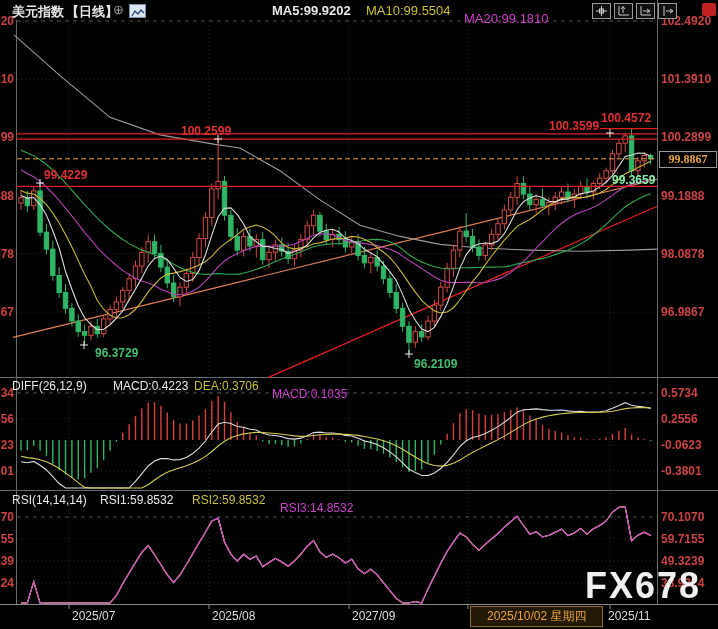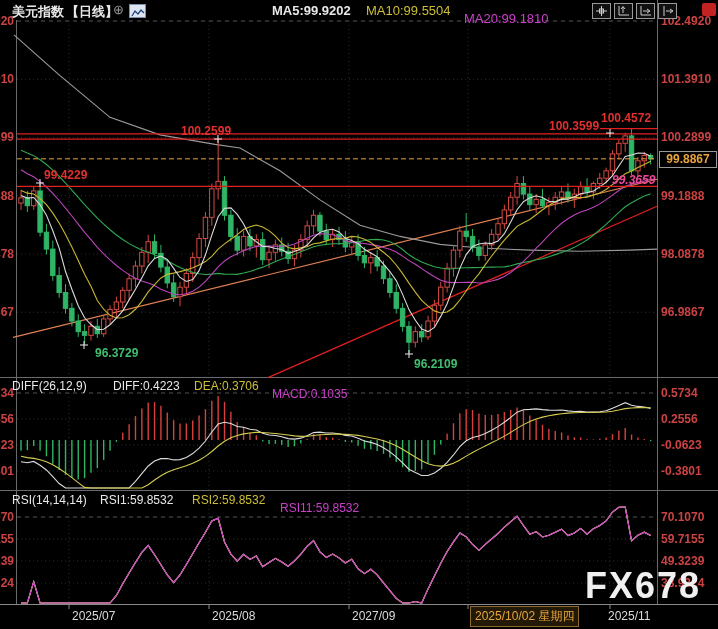--- a/index.html
+++ b/index.html
@@ -9,23 +9,23 @@
   .lbl{position:absolute;white-space:nowrap;z-index:3;font-size:12px;line-height:13px;}
   .hdr{position:absolute;top:3px;font-size:13px;font-weight:bold;z-index:4;white-space:nowrap;}
   .w{color:#e8e8e8;} .y{color:#cdbf35;} .m{color:#cc3fcc;margin-top:8px;}
   .tickR{position:absolute;left:661px;color:#cc4343;font-size:12px;font-weight:600;z-index:3;white-space:nowrap;}
   .tickL{position:absolute;right:704px;color:#cc4343;font-size:12px;font-weight:600;z-index:3;white-space:nowrap;text-align:right;}
   .anno{position:absolute;font-weight:bold;z-index:3;white-space:nowrap;font-size:12px;}
   .icon-box{position:absolute;top:3px;width:17px;height:14px;border:1px solid #9a9a9a;background:#101010;z-index:4;}
   .red-badge{position:absolute;top:3px;left:702px;width:14px;height:13px;background:#c32222;border-radius:2px;z-index:4;}
   .time-lbl{position:absolute;top:609px;color:#dcdcdc;font-size:12px;z-index:3;white-space:nowrap;}
   .time-box{position:absolute;top:606px;border:1px solid #8a6a30;background:#221a06;color:#e8a33d;
-    font-size:12px;padding:1px 4px;z-index:3;white-space:nowrap;}
+    font-size:12px;padding:1px 16px;z-index:3;white-space:nowrap;}
   .cur-price{position:absolute;left:659px;width:56px;height:15px;border:1px solid #999;background:#000;
-    color:#e8a33d;font-size:12px;font-weight:bold;text-align:center;line-height:15px;z-index:4;}
+    color:#e8a33d;font-size:12px;font-weight:bold;text-align:center;line-height:15px;z-index:4;font-family:Liberation Serif, serif;}
   .watermark{position:absolute;left:585px;top:565px;color:#f0f0f0;font-size:36px;font-weight:bold;
     letter-spacing:2px;z-index:5;}
   .chart-badge{position:absolute;left:129px;top:4px;width:15px;height:12px;background:#dce6f2;
     border:1px solid #7a8faa;z-index:4;}
   .oplus{position:absolute;left:113px;top:2px;color:#9a9a9a;font-size:13px;z-index:4;}
 </style>
 </head>
 <body>
 <div id="stage">
 
@@ -434,28 +434,28 @@
         <line x1="214" y1="139" x2="222" y2="139" stroke="#eee" stroke-width="1"></line>
         <line x1="218" y1="135" x2="218" y2="143" stroke="#eee" stroke-width="1"></line>
         <line x1="405" y1="354" x2="413" y2="354" stroke="#eee" stroke-width="1"></line>
         <line x1="409" y1="350" x2="409" y2="358" stroke="#eee" stroke-width="1"></line>
         <line x1="606" y1="133" x2="614" y2="133" stroke="#eee" stroke-width="1"></line>
         <line x1="610" y1="129" x2="610" y2="137" stroke="#eee" stroke-width="1"></line>
       </g>
     </svg>
 
 <span class="lbl w" style="left:12px;top:380px">DIFF(26,12,9)</span>
-<span class="lbl w" style="left:113px;top:380px">DIFF:0.4223</span>
+<span class="lbl w" style="left:113px;top:380px">MACD:0.4223</span>
 <span class="lbl y" style="left:194px;top:380px">DEA:0.3706</span>
 <span class="lbl m" style="left:272px;top:380px">MACD:0.1035</span>
 
 <span class="lbl w" style="left:12px;top:494px">RSI(14,14,14)</span>
 <span class="lbl w" style="left:100px;top:494px">RSI1:59.8532</span>
 <span class="lbl y" style="left:192px;top:494px">RSI2:59.8532</span>
-<span class="lbl m" style="left:280px;top:494px">RSI11:59.8532</span>
+<span class="lbl m" style="left:280px;top:494px">RSI3:14.8532</span>
 
 <div class="cur-price" id="cur-price-box" style="top: 150.82px;">99.8867</div>
 
 <div class="watermark">FX678</div>
 
 <div class="tickR" style="top: 14px;">102.4920</div>
     <div class="tickL" style="top: 14px;">102.4920</div>
     <div class="tickR" style="top: 72.2429px;">101.3910</div>
     <div class="tickL" style="top: 72.2429px;">101.3910</div>
     <div class="tickR" style="top: 130.491px;">100.2899</div>
@@ -484,16 +484,16 @@
     <div class="tickL" style="top: 575.998px;">38.9324</div>
     <div class="time-lbl" style="left: 72px;">2025/07</div>
     <div class="time-lbl" style="left: 212px;">2025/08</div>
     <div class="time-lbl" style="left: 352px;">2027/09</div>
     <div class="time-box" style="left: 470px;">2025/10/02 星期四</div>
     <div class="time-lbl" style="left: 608px;">2025/11</div>
     <div class="anno" style="left: 181px; top: 124px; color: rgb(224, 48, 48);">100.2599</div>
     <div class="anno" style="left: 549px; top: 119px; color: rgb(224, 48, 48);">100.3599</div>
     <div class="anno" style="left: 601px; top: 111px; color: rgb(224, 48, 48);">100.4572</div>
     <div class="anno" style="left: 44px; top: 168px; color: rgb(224, 48, 48);">99.4229</div>
-    <div class="anno" style="left: 612px; top: 173px; color: #ec4899; font-style: italic;">99.3659</div>
+    <div class="anno" style="left: 612px; top: 173px; color: #86efac;">99.3659</div>
     <div class="anno" style="left: 95px; top: 346px; color: rgb(63, 191, 111);">96.3729</div>
     <div class="anno" style="left: 414px; top: 357px; color: rgb(63, 191, 111);">96.2109</div>
 </div>
 
 </body></html>

